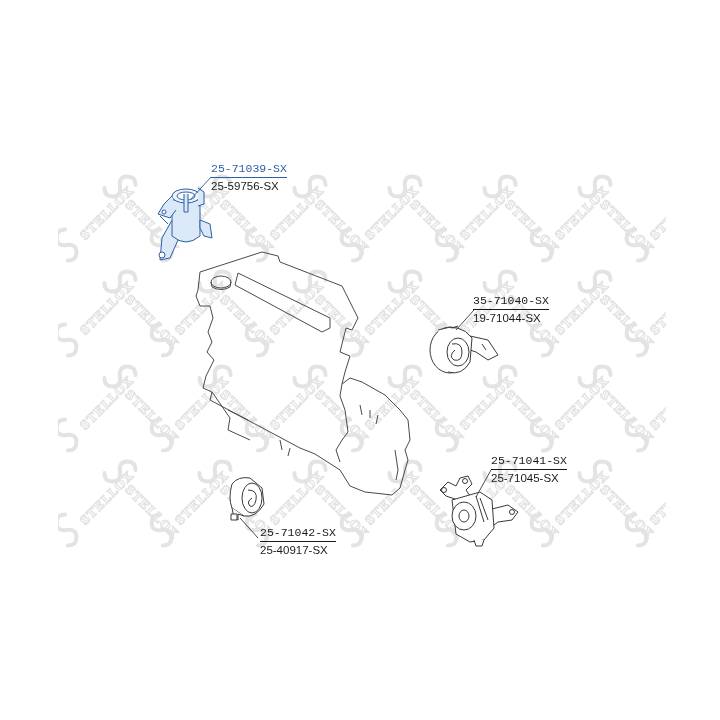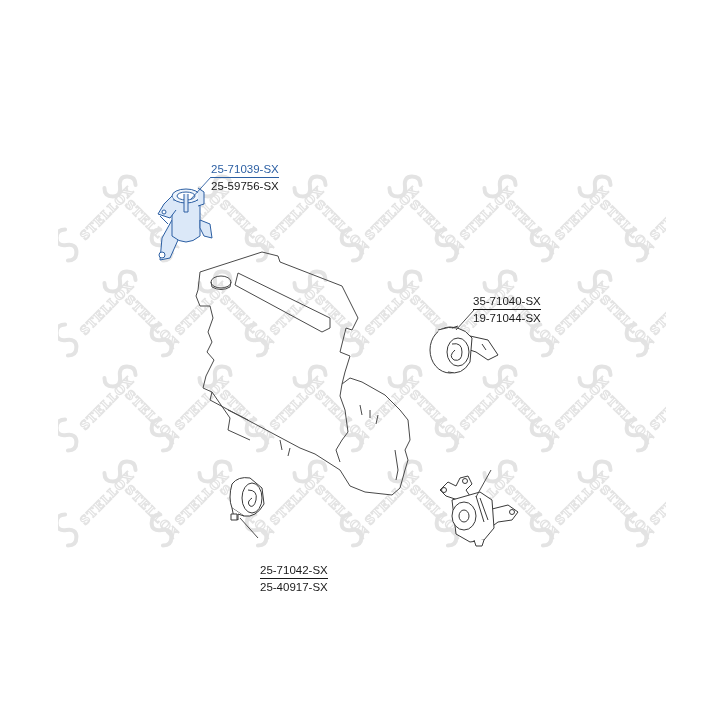--- a/index.html
+++ b/index.html
@@ -39,20 +39,21 @@
     }
     .label-group .pn {
       display: block;
       white-space: nowrap;
       cursor: pointer;
     }
     .label-group .pn.primary {
       border-bottom: 1px solid #1a1a1a;
       padding-bottom: 1px;
       margin-bottom: 1px;
+      font-family: Liberation Mono, monospace;
     }
     .label-group.active .pn.primary {
       color: #2c5fa3;
       border-bottom-color: #2c5fa3;
     }
     .part-hit {
       position: absolute;
       cursor: pointer;
     }
   </style>
@@ -235,19 +236,23 @@
   <div class="label-group active" style="left:211px; top:162px;">
     <span class="pn primary">25-71039-SX</span>
     <span class="pn">25-59756-SX</span>
   </div>
 
   <div class="label-group" style="left:473px; top:294px;">
     <span class="pn primary">35-71040-SX</span>
     <span class="pn">19-71044-SX</span>
   </div>
 
-
-  <div class="label-group" style="left:260px; top:526px;margin-top:37px;">
+  <div class="label-group" style="left:491px; top:454px;">
+    <span class="pn primary">25-71041-SX</span>
+    <span class="pn">25-71045-SX</span>
+  </div>
+
+  <div class="label-group" style="left:260px; top:526px;">
     <span class="pn primary">25-71042-SX</span>
     <span class="pn">25-40917-SX</span>
   </div>
 
 </div>
 
 </body></html>

